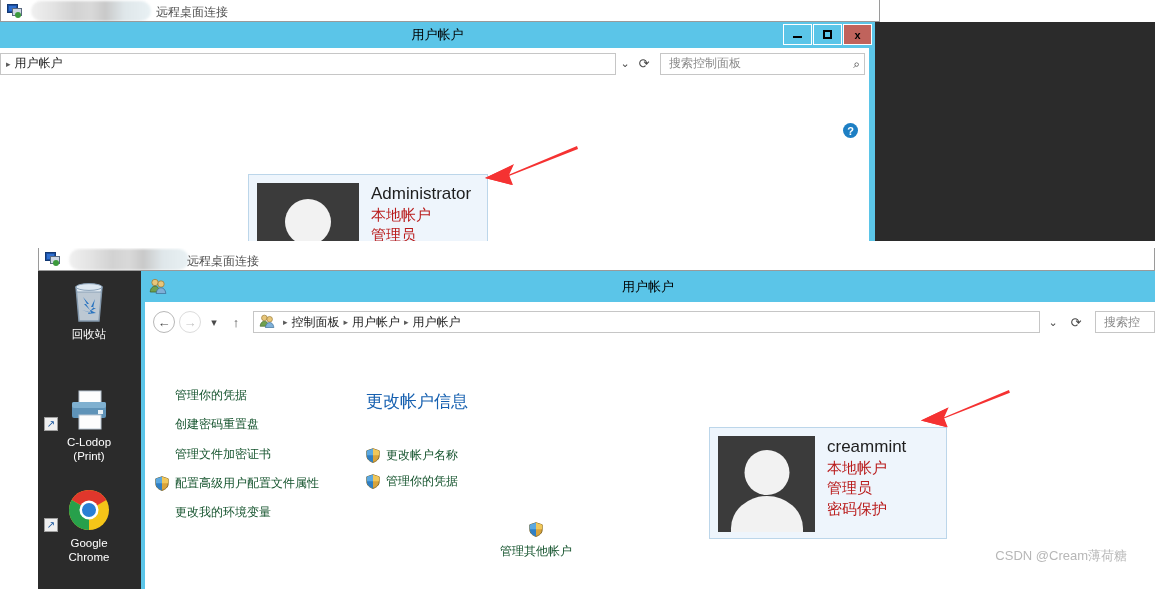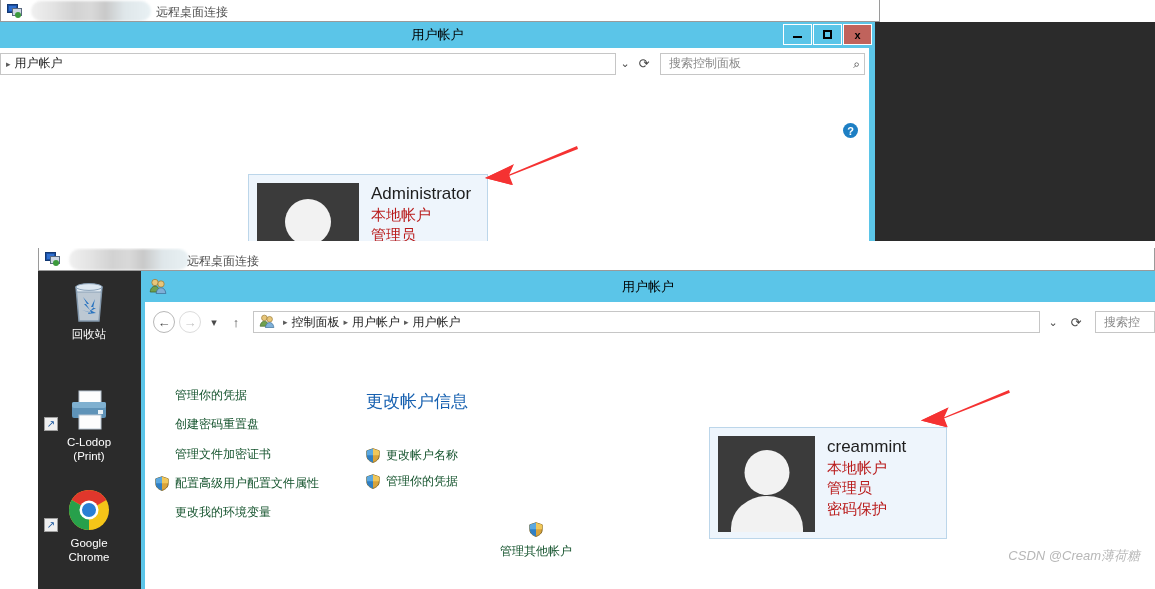--- a/index.html
+++ b/index.html
@@ -361,21 +361,21 @@
           <div class="body" style="top:60px; width:72px; height:46px;"></div>
         </div>
         <div class="user-info">
           <div class="user-name">creammint</div>
           <div class="user-meta">本地帐户</div>
           <div class="user-meta">管理员</div>
           <div class="user-meta">密码保护</div>
         </div>
       </div>
 
-      <div class="watermark" style="right:15px; bottom:24px;font-style:italic;">CSDN @Cream薄荷糖</div>
+      <div class="watermark" style="right:28px; bottom:24px;">CSDN @Cream薄荷糖</div>
     </div>
   </div>
 
   <svg class="arrow" style="left:480px; top:144px;" width="100" height="46" viewBox="0 0 100 46">
     <path d="M97 2 L28 31 L33 21 L5 34 L32 41 L29 32 L98 5 Z" fill="#f53232"></path>
     <path d="M5 34 L34 20 L29 31 L33 41 Z" fill="#f53232"></path>
   </svg>
 
   <svg class="arrow" style="left:916px; top:388px;" width="96" height="44" viewBox="0 0 100 46">
     <path d="M97 2 L28 31 L33 21 L5 34 L32 41 L29 32 L98 5 Z" fill="#f53232"></path>

